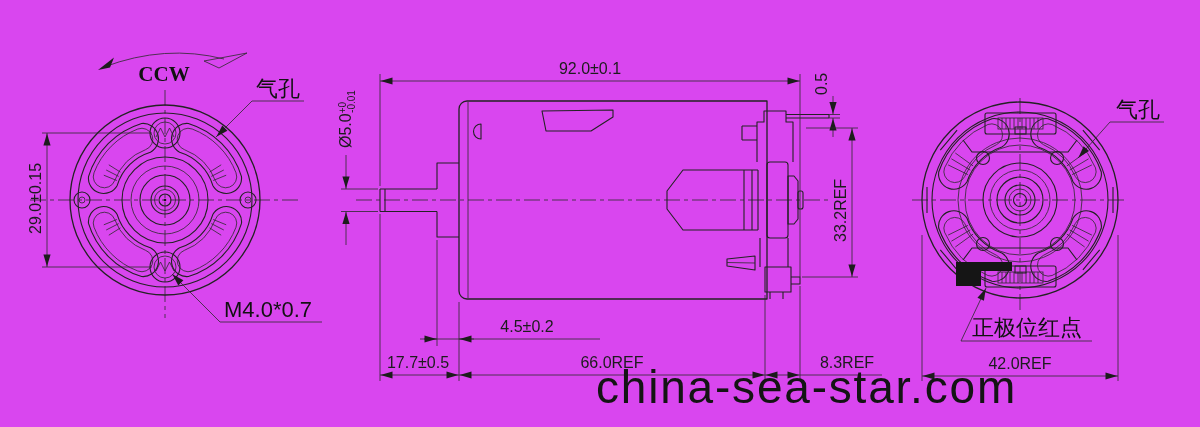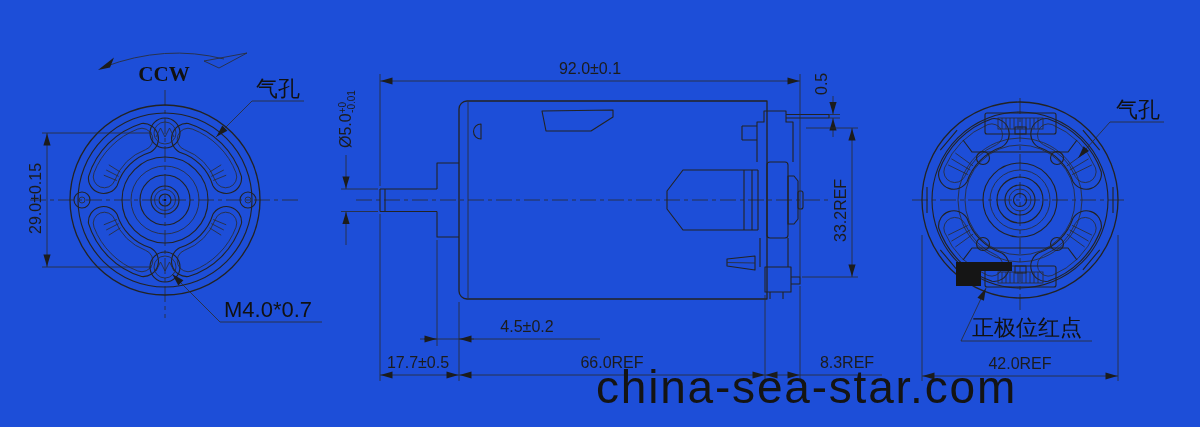--- a/index.html
+++ b/index.html
@@ -1,16 +1,16 @@
 <!DOCTYPE html>
 <html><head>
 <meta charset="utf-8">
 <style>
   html,body{margin:0;padding:0;background:#fff}
-  .stage{position:relative;width:1200px;height:427px;background:#1d4ed8;overflow:hidden}
+  .stage{position:relative;width:1200px;height:427px;background:#d946ef;overflow:hidden}
   svg{display:block}
   .ol{fill:none;stroke:#232323;stroke-width:1.3;stroke-linejoin:round;stroke-linecap:round}
   .ol2{fill:none;stroke:#232323;stroke-width:1.1;stroke-linejoin:round}
   .tl{fill:none;stroke:#2b2b2b;stroke-width:0.8}
   .cl{fill:none;stroke:#2b2b2b;stroke-width:0.8;stroke-dasharray:16 4 4 4}
   .dim{font:16px "Liberation Sans",sans-serif;fill:#1c1c1c}
   .lbl{font:22px "Liberation Sans",sans-serif;fill:#111}
   .ccw{font:bold 21px "Liberation Serif",serif;fill:#111}
   .wm{font:46px "Liberation Sans",sans-serif;fill:#141414;letter-spacing:1.8px}
   .blk{fill:#151515;stroke:none}

